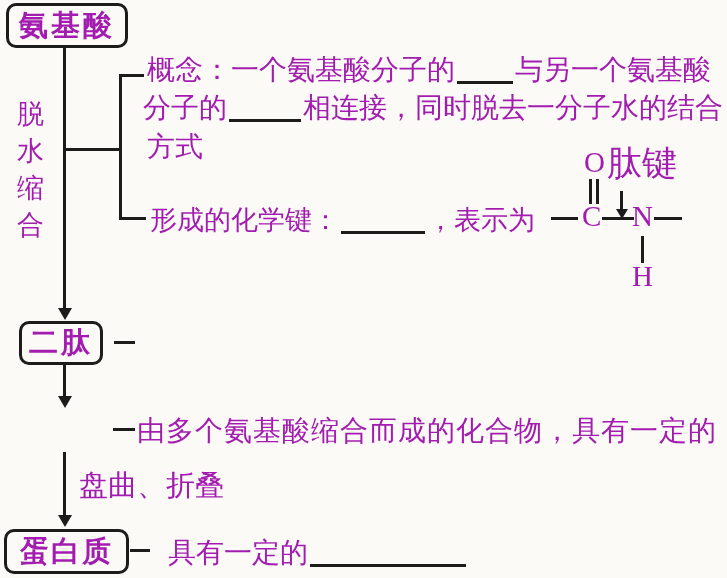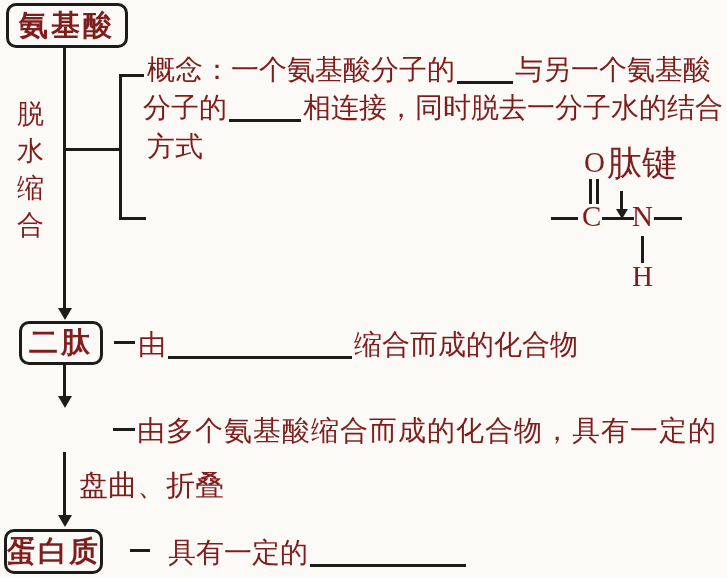--- a/index.html
+++ b/index.html
@@ -2,21 +2,21 @@
 <html><head>
 <meta charset="utf-8">
 <style>
   html,body{margin:0;padding:0;}
   #stage{
     position:relative;
     width:727px;height:578px;
     background:#fbfaf7;
     overflow:hidden;
     font-family:"Liberation Serif","DejaVu Serif",serif;
-    color:#7f1d1d;
+    color:#a21caf;
   }
   .node{
     position:absolute;
     box-sizing:border-box;
     border:3px solid #1c1c1a;
     border-radius:10px;
     background:#fbfaf7;
     display:flex;align-items:center;justify-content:center;
     font-weight:bold;
     font-size:29px;
@@ -88,20 +88,23 @@
   <div class="txt" style="left:147px;top:53px;">
     <span>概念：一个氨基酸分子的</span><span class="blank" style="width:56px;"></span><span>与另一个氨基酸</span>
   </div>
   <div class="txt" style="left:143px;top:91px;">
     <span>分子的</span><span class="blank" style="width:72px;"></span><span>相连接，同时脱去一分子水的结合</span>
   </div>
   <div class="txt" style="left:147px;top:131px;">
     <span>方式</span>
   </div>
 
+  <div class="txt" style="left:150px;top:204px;font-size:27px;">
+    <span>形成的化学键：</span><span class="blank" style="width:84px;"></span><span>，表示为</span>
+  </div>
 
   <div>
     <div class="ln" style="left:551px;top:217px;width:27px;height:3px;"></div>
     <div class="atom" style="left:582px;top:202px;">C</div>
     <div class="ln" style="left:602px;top:217px;width:32px;height:3px;"></div>
     <div class="atom" style="left:632px;top:202px;">N</div>
     <div class="ln" style="left:654px;top:217px;width:28px;height:3px;"></div>
     <div class="atom" style="left:584px;top:148px;">O</div>
     <div class="ln" style="left:589px;top:179px;width:3px;height:25px;"></div>
     <div class="ln" style="left:596px;top:179px;width:3px;height:25px;"></div>
@@ -109,39 +112,36 @@
     <div class="ln" style="left:620px;top:191px;width:2.5px;height:19px;"></div>
     <div class="smallhead" style="left:616px;top:209px;"></div>
     <div class="ln" style="left:641px;top:236px;width:3px;height:27px;"></div>
     <div class="atom" style="left:632px;top:262px;">H</div>
   </div>
 
   <div class="node" style="left:19px;top:321px;width:84px;height:44px;">
     <span>二肽</span>
   </div>
   <div class="ln" style="left:114px;top:341px;width:21px;height:3px;"></div>
-  <div class="txt" style="left:138px;top:328px;">
-    <span>由</span><span class="blank" style="width:184px;"></span><span>缩合而成的化合物</span>
-  </div>
 
   <div class="ln" style="left:63px;top:365px;width:3px;height:33px;"></div>
   <div class="arrowhead" style="left:58px;top:396px;"></div>
 
   <div class="ln" style="left:113px;top:428px;width:22px;height:3px;"></div>
   <div class="txt" style="left:137px;top:415px;letter-spacing:1px;">
     <span>由多个氨基酸缩合而成的化合物，具有一定的</span>
   </div>
 
   <div class="ln" style="left:63px;top:452px;width:3px;height:64px;"></div>
   <div class="arrowhead" style="left:58px;top:515px;"></div>
   <div class="txt" style="left:79px;top:469px;font-size:29px;">
     <span>盘曲、折叠</span>
   </div>
 
-  <div class="node" style="left:4px;top:529px;width:99px;height:45px;letter-spacing:2px;">
+  <div class="node" style="left:4px;top:529px;width:125px;height:45px;letter-spacing:2px;">
     <span>蛋白质</span>
   </div>
   <div class="ln" style="left:130px;top:549px;width:20px;height:3px;"></div>
   <div class="txt" style="left:168px;top:536px;">
     <span>具有一定的</span><span class="blank" style="width:156px;"></span>
   </div>
 
 </div>
 
 </body></html>

